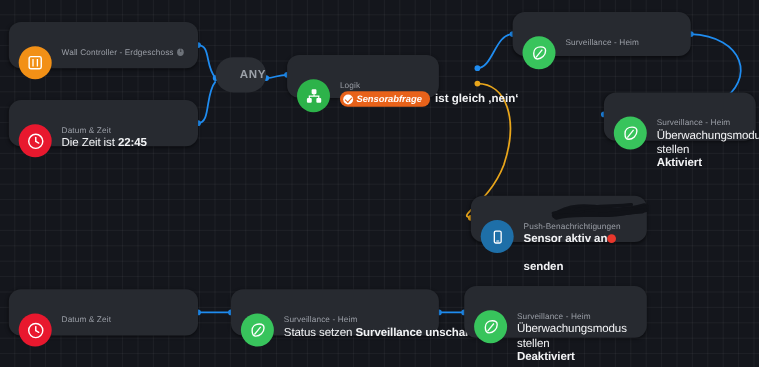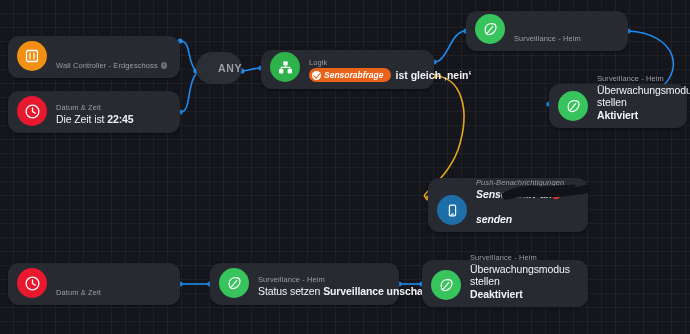--- a/index.html
+++ b/index.html
@@ -20,21 +20,21 @@
     background-position:-1px -1px;
   }
   .edges{position:absolute;left:0;top:0;width:690px;height:334px;pointer-events:none;}
 
   
   .node{
     position:absolute;
     background:#272a30;
     border-radius:11px;
     box-sizing:border-box;
-    display:flex;align-items:flex-end;
+    display:flex;align-items:flex-start;
     padding:22px 13px 7px 9px;
     box-shadow:0 1px 3px rgba(0,0,0,.45);
   }
   .node .ico{
     width:30px;height:30px;border-radius:50%;
     flex:0 0 30px;
     display:flex;align-items:center;justify-content:center;
     margin-right:9px;
   }
   .node .txt{min-width:0;}
@@ -141,21 +141,21 @@
       <circle cx="628" cy="31" r="2.6" fill="#1f8cf0"></circle>
       <circle cx="549" cy="104" r="2.6" fill="#1f8cf0"></circle>
       <circle cx="428" cy="198" r="2.6" fill="#e9a61b"></circle>
       <circle cx="180" cy="284" r="2.6" fill="#1f8cf0"></circle>
       <circle cx="210" cy="284" r="2.6" fill="#1f8cf0"></circle>
       <circle cx="399" cy="284" r="2.6" fill="#1f8cf0"></circle>
       <circle cx="422" cy="284" r="2.6" fill="#1f8cf0"></circle>
     </g>
   </svg>
 
-  <div class="node" style="left:8px;top:36px;width:172px;height:42px;">
+  <div class="node" style="left:8px;top:20px;width:172px;height:42px;">
     <div class="ico ic-orange">
       <svg width="16" height="16" viewBox="0 0 16 16" aria-hidden="true">
         <rect x="2.5" y="2.5" width="11" height="11" rx="1.6" fill="none" stroke="#fff" stroke-width="1.3"></rect>
         <line x1="6" y1="4.6" x2="6" y2="11.4" stroke="#fff" stroke-width="1.2"></line>
         <line x1="10" y1="4.6" x2="10" y2="11.4" stroke="#fff" stroke-width="1.2"></line>
       </svg>
     </div>
     <div class="txt">
       <div class="sub">
         <span>Wall Controller - Erdgeschoss</span>
@@ -179,21 +179,21 @@
       <div class="title">
         <span class="n">Die Zeit ist </span><span class="b">22:45</span>
       </div>
     </div>
   </div>
 
   <div class="gate" style="left:196px;top:52px;width:46px;height:32px;justify-content:flex-end;">
     <span>ANY</span>
   </div>
 
-  <div class="node" style="left:261px;top:50px;width:173px;height:39px;">
+  <div class="node" style="left:261px;top:50px;width:138px;height:39px;">
     <div class="ico ic-greenNode">
       <svg width="17" height="17" viewBox="0 0 17 17" aria-hidden="true">
         <rect x="6.3" y="2.2" width="4.4" height="4.4" rx="1" fill="#fff"></rect>
         <rect x="2.0" y="10.0" width="4.4" height="4.4" rx="1" fill="#fff"></rect>
         <rect x="10.6" y="10.0" width="4.4" height="4.4" rx="1" fill="#fff"></rect>
         <path d="M8.5,6.6 L8.5,8.4 M4.2,10 L4.2,8.4 L12.8,8.4 L12.8,10" fill="none" stroke="#fff" stroke-width="1.1"></path>
       </svg>
     </div>
     <div class="txt">
       <div class="sub">
@@ -233,21 +233,21 @@
     <div class="txt">
       <div class="sub">
         <span>Surveillance - Heim</span>
       </div>
       <div class="title" style="white-space:normal;line-height:12.5px;">
         <span class="n">Überwachungsmodus stellen</span><br><span class="b">Aktiviert</span>
       </div>
     </div>
   </div>
 
-  <div class="node" style="left:428px;top:178px;width:160px;height:54px;font-style:italic;">
+  <div class="node" style="left:428px;top:178px;width:160px;height:42px;">
     <div class="ico ic-blue">
       <svg width="15" height="15" viewBox="0 0 15 15" aria-hidden="true">
         <rect x="4.4" y="2.1" width="6.2" height="10.8" rx="1.3" fill="none" stroke="#fff" stroke-width="1.2"></rect>
         <line x1="6.6" y1="11.1" x2="8.4" y2="11.1" stroke="#fff" stroke-width="1.1" stroke-linecap="round"></line>
       </svg>
     </div>
     <div class="txt" style="position:relative;">
       <div class="sub">
         <span>Push-Benachrichtigungen</span>
       </div>

